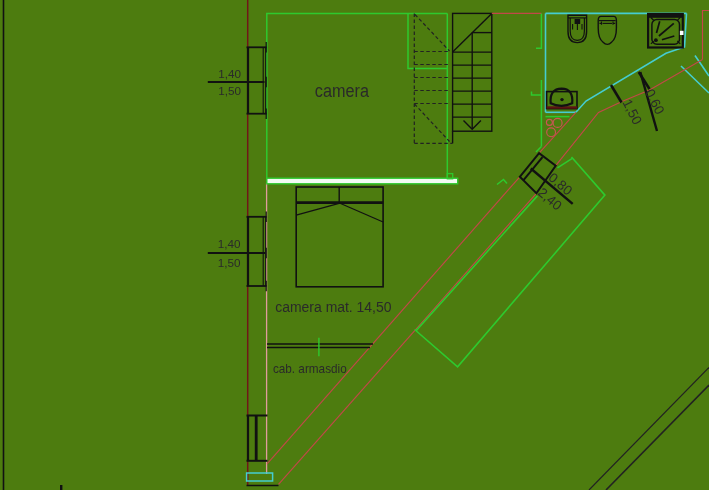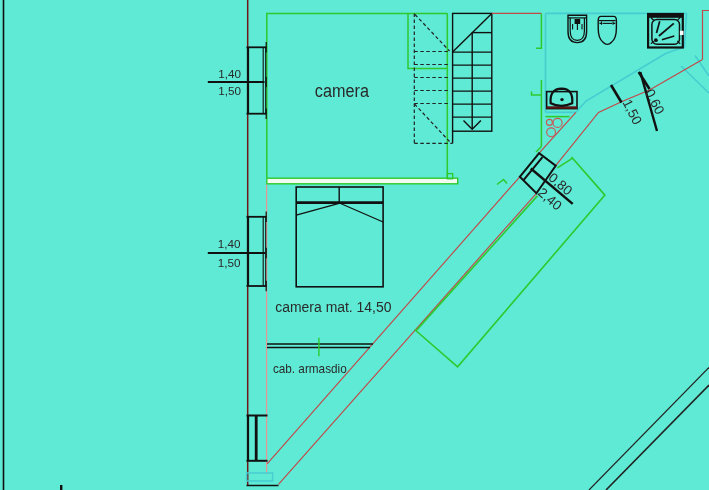--- a/index.html
+++ b/index.html
@@ -1,16 +1,16 @@
 <!DOCTYPE html>
 <html><head>
 <meta charset="utf-8">
 <style>
   html,body{margin:0;padding:0;background:#ffffff;}
-  #page{position:relative;width:709px;height:490px;background:#5eead4;overflow:hidden;}
+  #page{position:relative;width:709px;height:490px;background:#4d7c0f;overflow:hidden;}
   svg{position:absolute;left:0;top:0;}
   text{font-family:"Liberation Sans", sans-serif;fill:#2a2a2a;}
 </style>
 </head>
 <body>
 <div id="page">
 <svg width="709" height="490" viewBox="0 0 709 490">
 
 <line x1="3.5" y1="0" x2="3.5" y2="490" stroke="#111" stroke-width="1.6"></line>
 <rect x="60" y="485" width="2.4" height="5" fill="#111"></rect>

